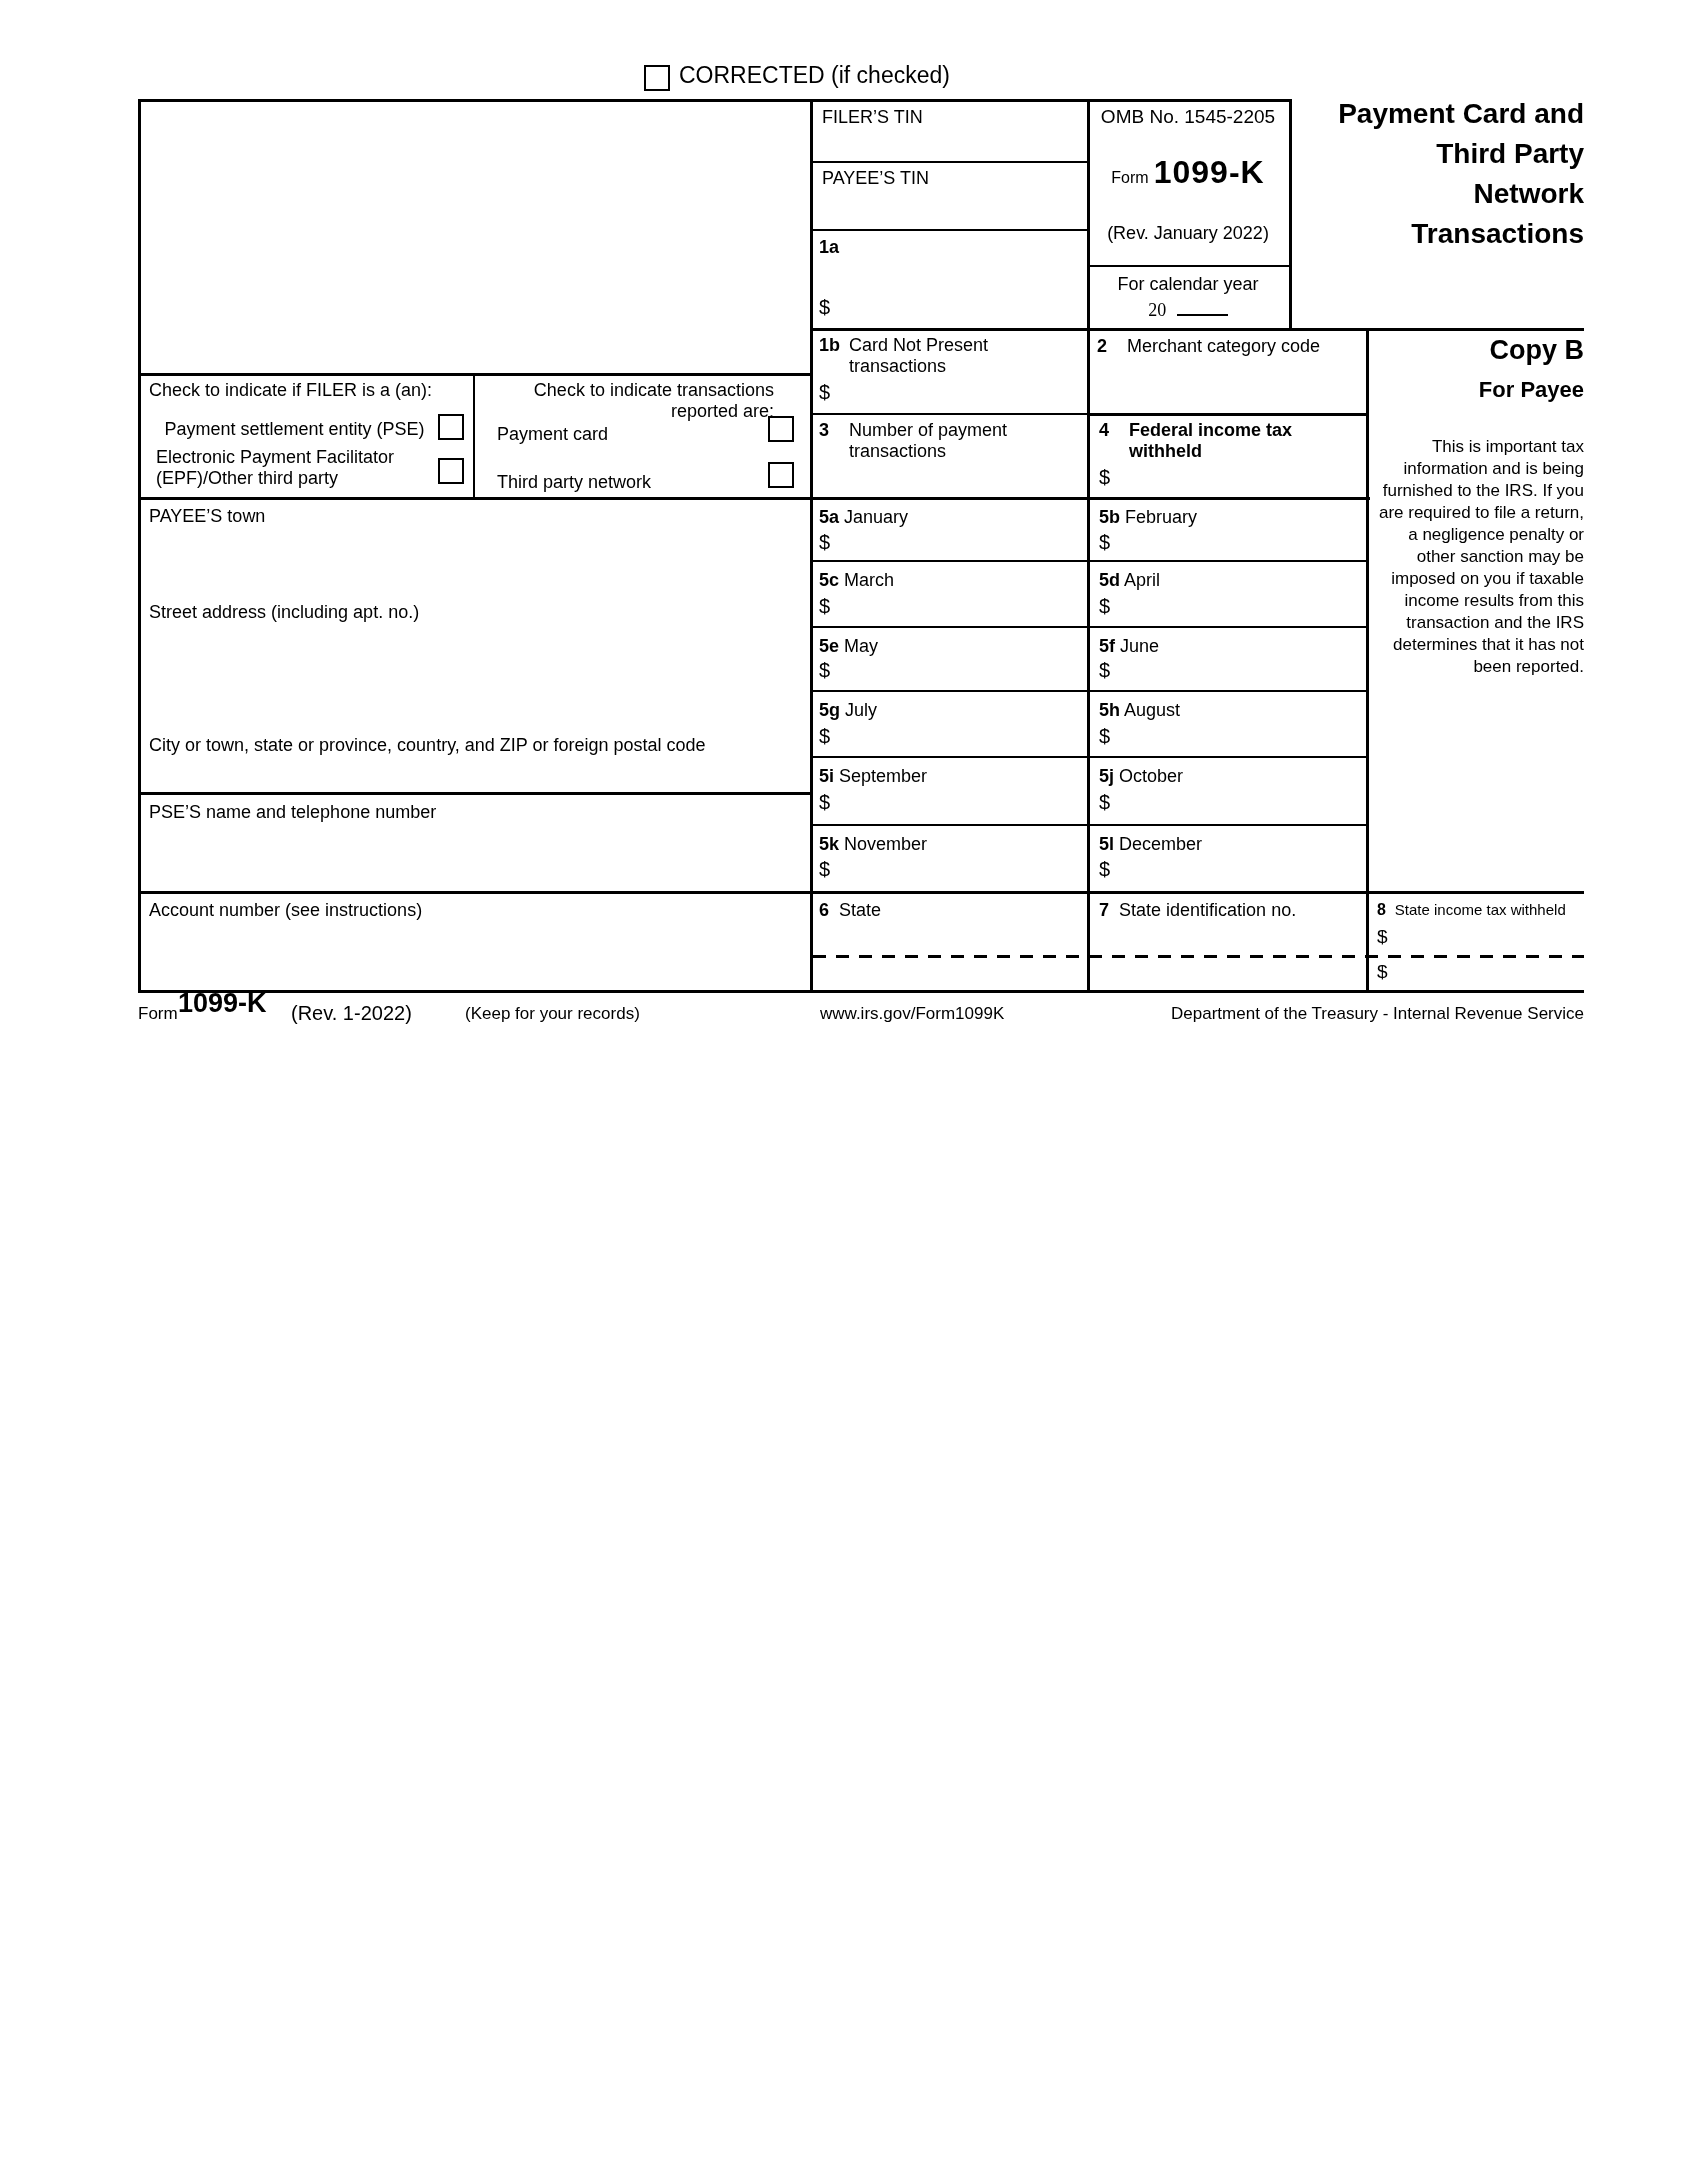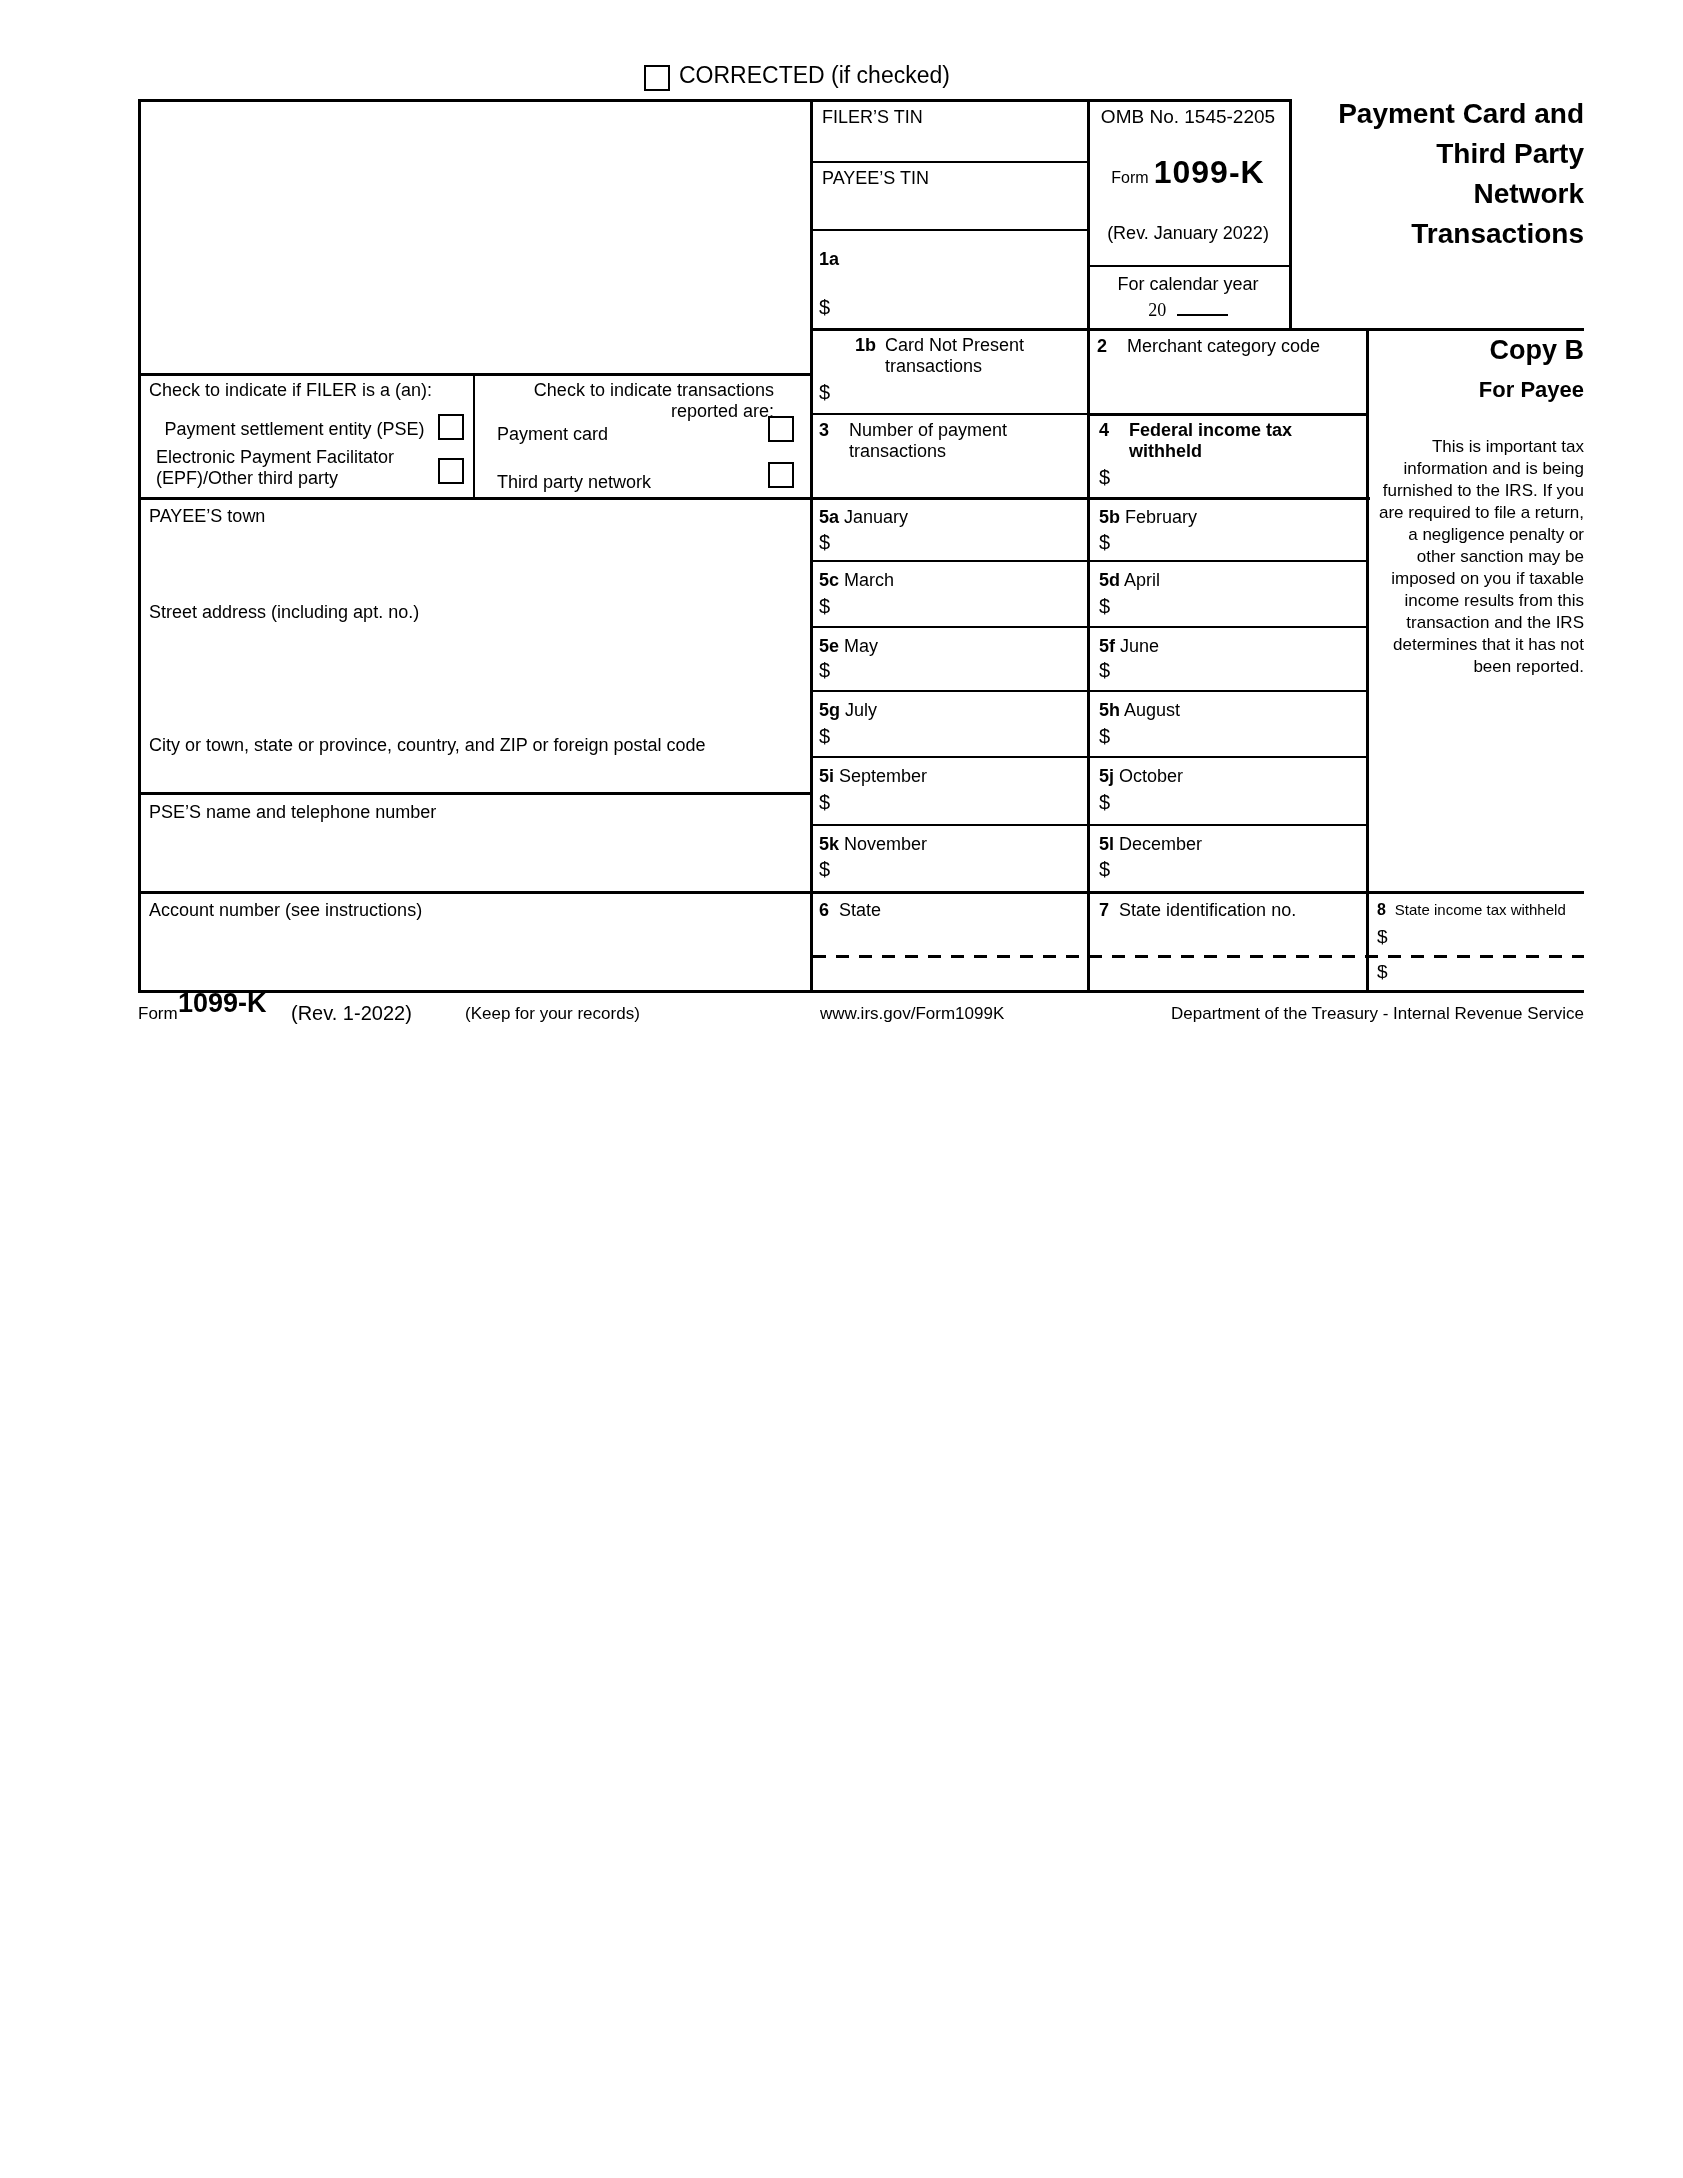--- a/index.html
+++ b/index.html
@@ -78,27 +78,27 @@
     <div>Payment Card and</div>
     <div>Third Party</div>
     <div>Network</div>
     <div>Transactions</div>
   </div>
 
   <div class="lbl rt b" style="right:99px;top:340px;width:218px;font-size:27px;">Copy B</div>
   <div class="lbl rt b" style="right:99px;top:379px;width:218px;font-size:22px;">For Payee</div>
   <div class="lbl rt" style="right:99px;top:436px;width:212px;font-size:17px;line-height:22px;">This is important tax information and is being furnished to the IRS. If you are required to file a return, a negligence penalty or other sanction may be imposed on you if taxable income results from this transaction and the IRS determines that it has not been reported.</div>
 
-  <div class="lbl row" style="left:819px;top:237px;width:263px;margin-top:12px;">
+  <div class="lbl row" style="left:819px;top:237px;width:263px;">
     <span class="n">1a</span>
   </div>
   <div class="dollar" style="left:819px;top:297px;">$</div>
   <div class="field" style="left:837px;top:295px;width:246px;height:30px;"></div>
 
-  <div class="lbl row" style="left:819px;top:335px;width:263px;margin-left:36px;">
+  <div class="lbl row" style="left:819px;top:335px;width:263px;">
     <span class="n">1b</span>
     <span class="t">Card Not Present transactions</span>
   </div>
   <div class="dollar" style="left:819px;top:382px;">$</div>
   <div class="field" style="left:837px;top:380px;width:246px;height:30px;"></div>
 
   <div class="lbl row" style="left:1097px;top:336px;width:259px;">
     <span class="n">2</span>
     <span class="t">Merchant category code</span>
   </div>

